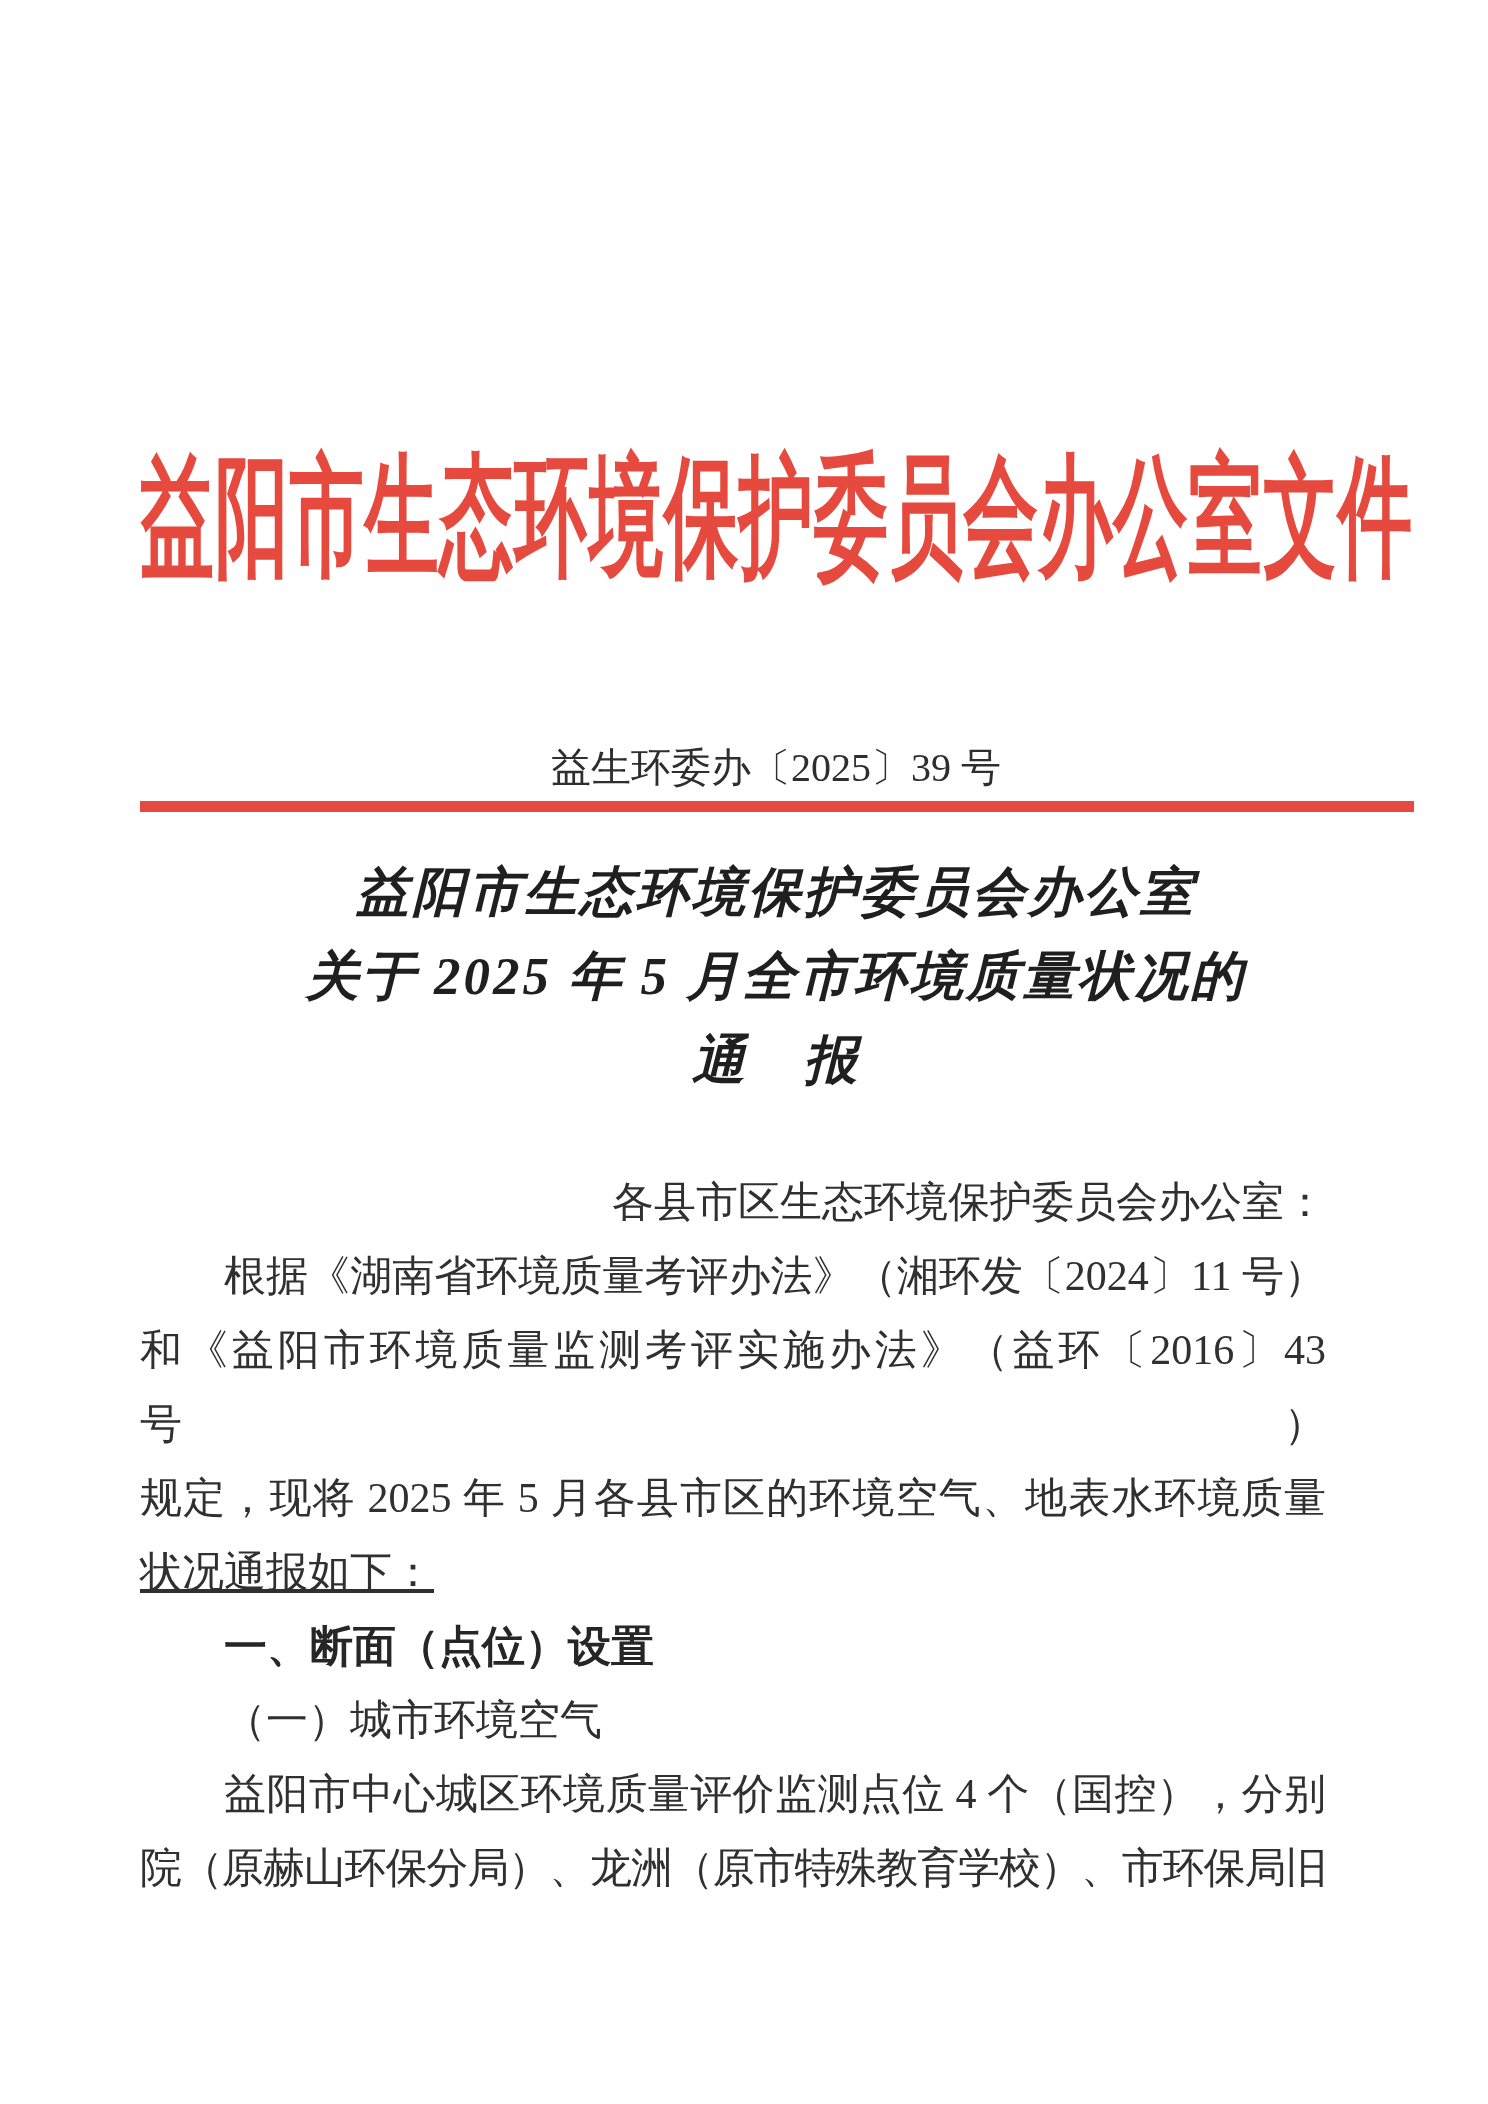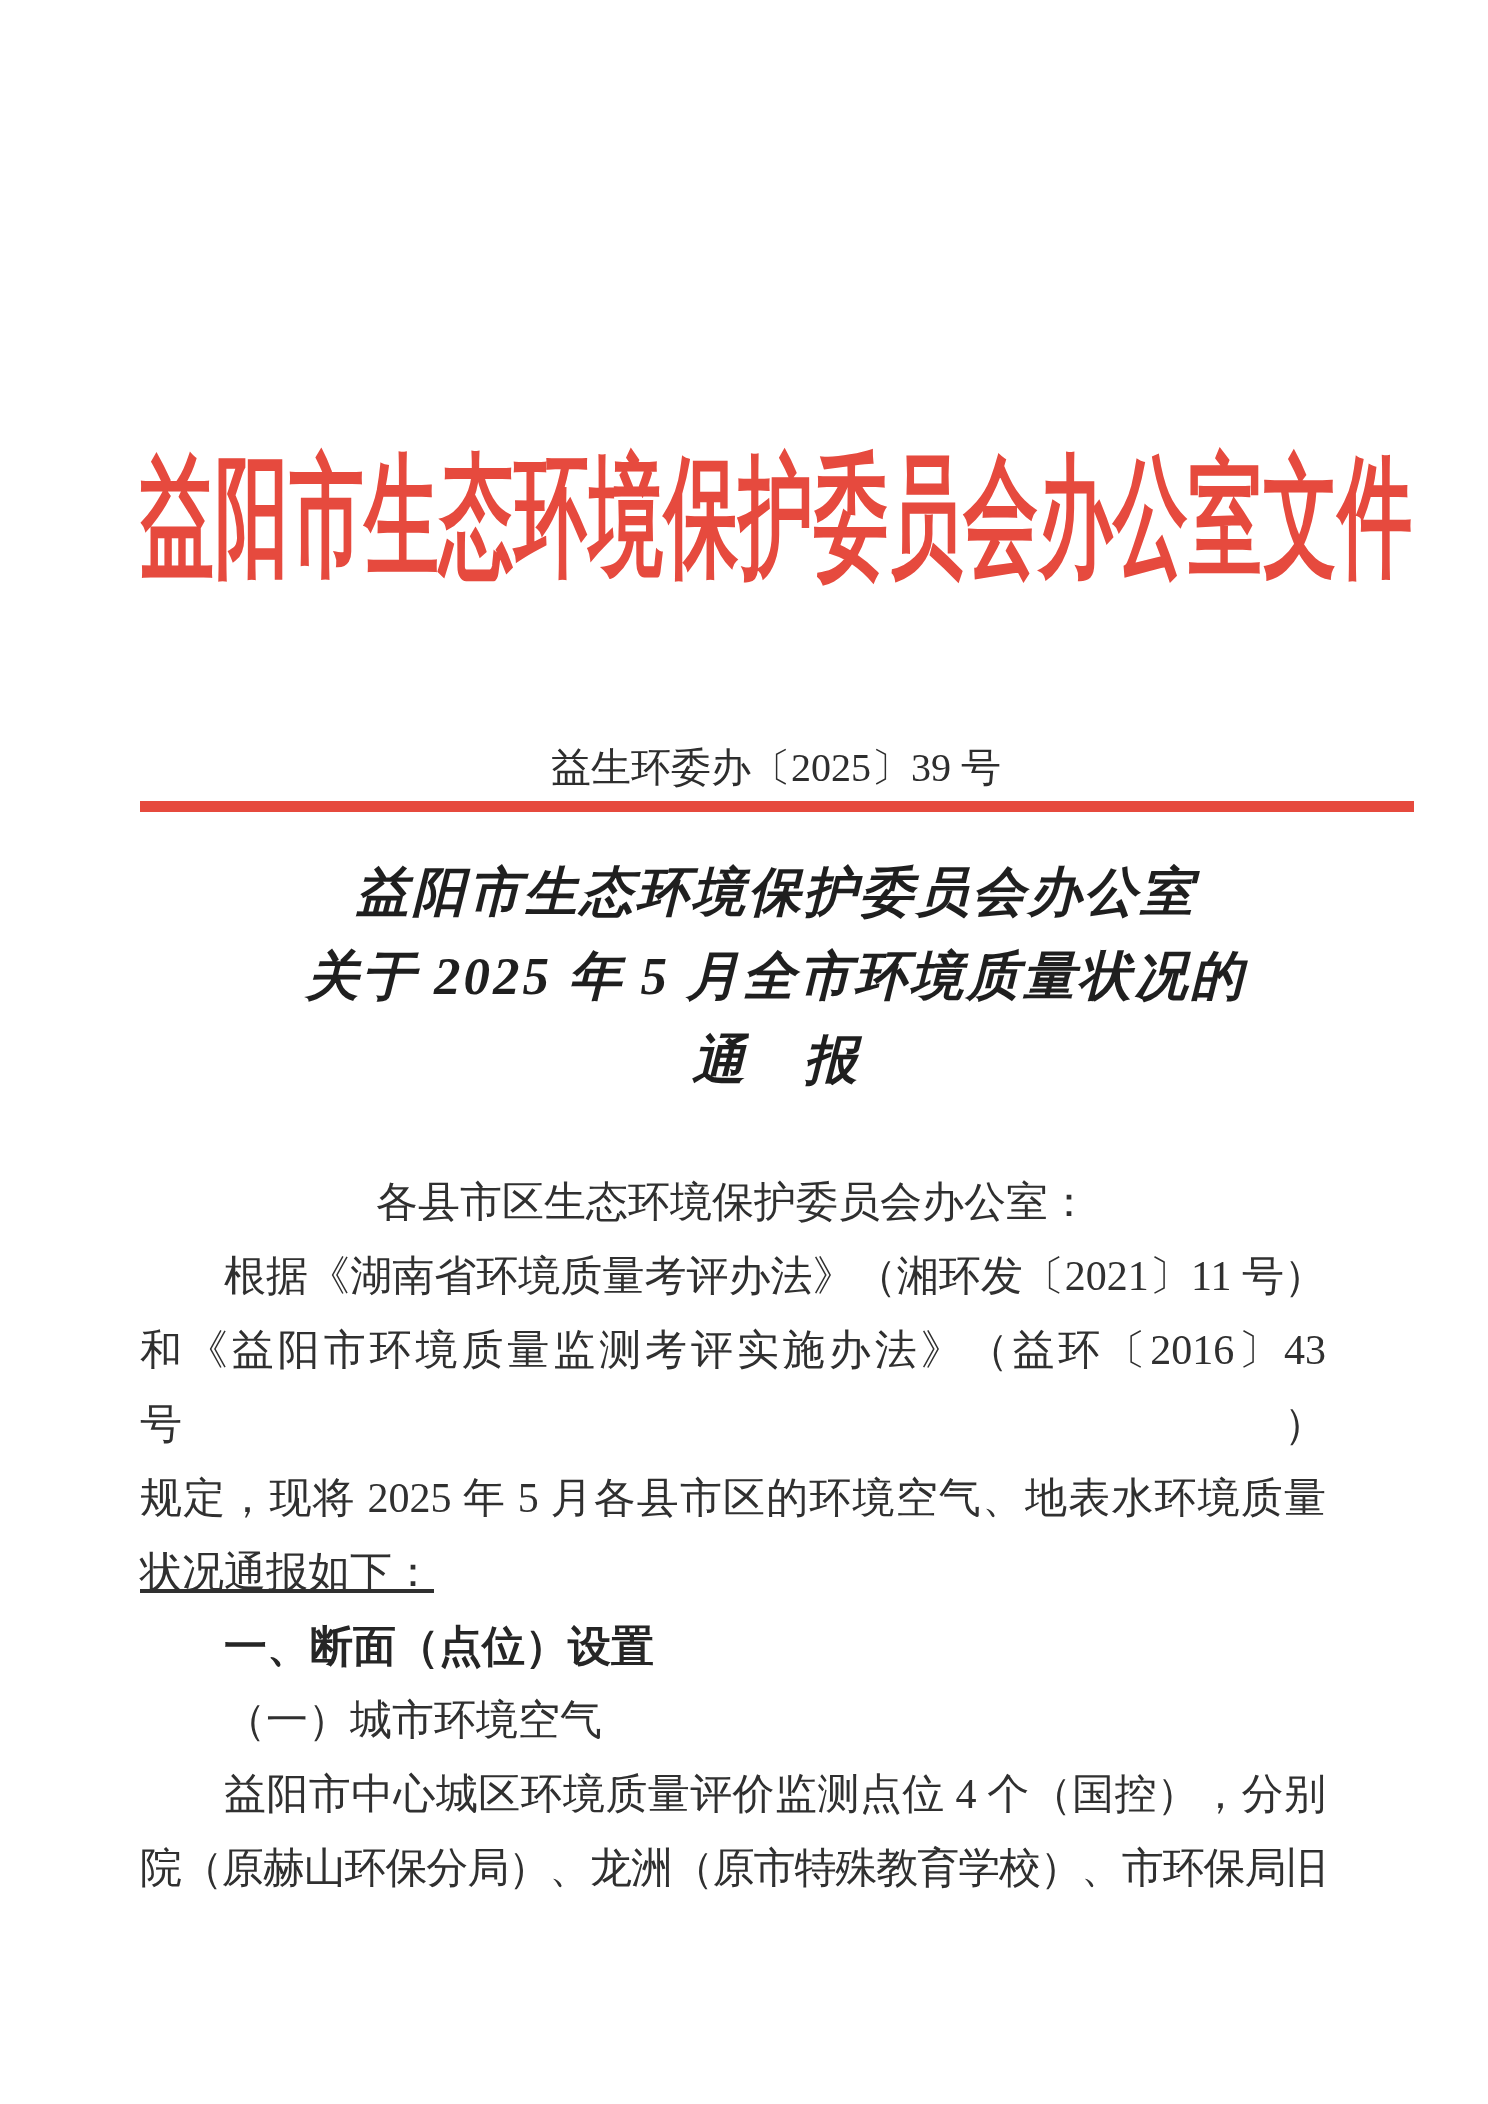--- a/index.html
+++ b/index.html
@@ -91,21 +91,21 @@
   }
   .first {
     text-indent: 84px;
   }
   .lastline {
     text-align: left;
     text-indent: 0;
     text-decoration: underline;
   }
   .salutation {
-    text-align: center;
+    text-align: right;
   }
   .heading {
     font-family: "Liberation Sans", "DejaVu Sans", sans-serif;
     font-weight: bold;
     text-indent: 84px;
     font-size: 43px;
     color: #262626;
   }
   .subheading {
     text-indent: 84px;
@@ -127,21 +127,21 @@
 
   <div class="title">
     <div class="title-line">益阳市生态环境保护委员会办公室</div>
     <div class="title-line">关于 2025 年 5 月全市环境质量状况的</div>
     <div class="title-line">通　报</div>
   </div>
 
   <div class="body-text">
     <div class="line salutation">各县市区生态环境保护委员会办公室：</div>
 
-    <div class="line jfull first">根据《湖南省环境质量考评办法》（湘环发〔2021〕11 号）</div>
+    <div class="line jfull first">根据《湖南省环境质量考评办法》（湘环发〔2024〕11 号）</div>
     <div class="line jfull">和《益阳市环境质量监测考评实施办法》（益环〔2016〕43 号）</div>
     <div class="line jfull">规定，现将 2025 年 5 月各县市区的环境空气、地表水环境质量</div>
     <div class="line lastline">状况通报如下：</div>
 
     <div class="line heading">一、断面（点位）设置</div>
 
     <div class="line subheading">（一）城市环境空气</div>
 
     <div class="line jfull first">益阳市中心城区环境质量评价监测点位 4 个（国控），分别</div>
     <div class="line jfull tight">院（原赫山环保分局）、龙洲（原市特殊教育学校）、市环保局旧</div>

